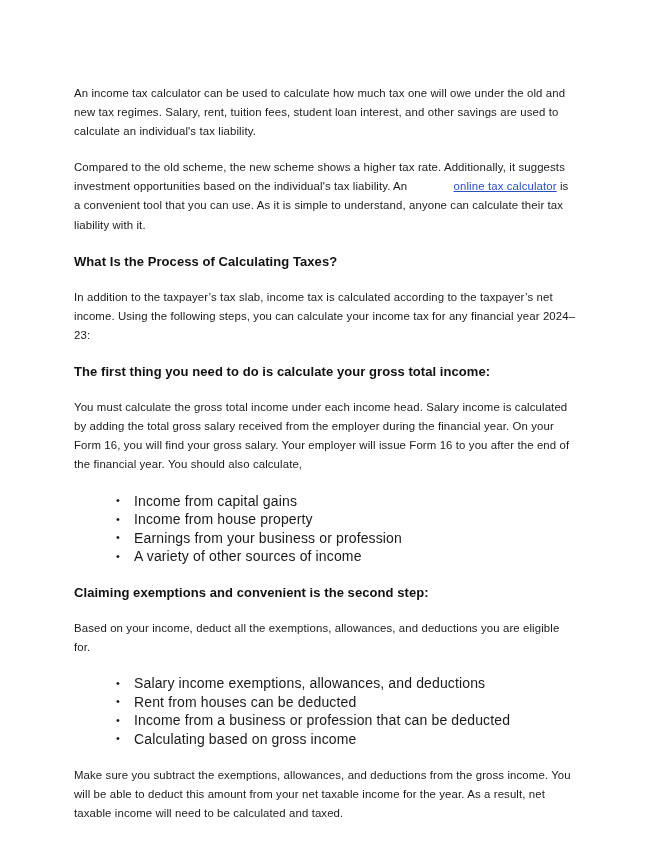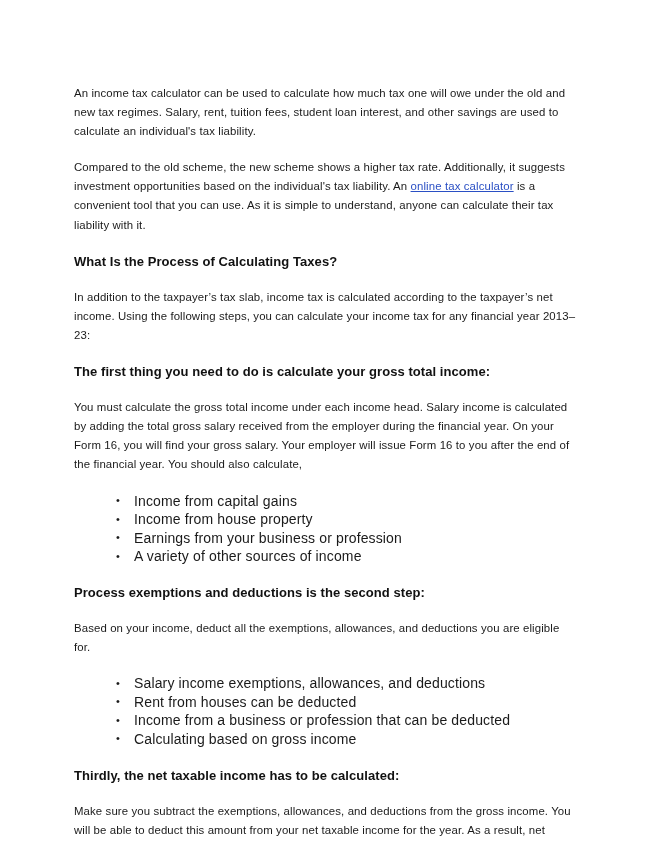--- a/index.html
+++ b/index.html
@@ -57,43 +57,43 @@
     content: "\2022";
     position: absolute;
     left: 0;
     top: -0.5px;
     font-size: 11px;
     color: #1a1a1a;
   }
   a.inline-link {
     color: #2a4fc4;
     text-decoration: underline;
+    margin-left: 43px;
   }
 </style>
 </head>
 <body>
 
 <div id="document-page">
   <div class="doc-body">
       <p class="para">An income tax calculator can be used to calculate how much tax one will owe under the old and new tax regimes. Salary, rent, tuition fees, student loan interest, and other savings are used to calculate an individual's tax liability.</p>
       <p class="para"><span>Compared to the old scheme, the new scheme shows a higher tax rate. Additionally, it suggests investment opportunities based on the individual's tax liability. An </span><a class="inline-link" href="#">online tax calculator</a><span> is a convenient tool that you can use. As it is simple to understand, anyone can calculate their tax liability with it.</span></p>
       <h3 class="heading">What Is the Process of Calculating Taxes?</h3>
-      <p class="para">In addition to the taxpayer’s tax slab, income tax is calculated according to the taxpayer’s net income. Using the following steps, you can calculate your income tax for any financial year 2013–23:</p>
+      <p class="para">In addition to the taxpayer’s tax slab, income tax is calculated according to the taxpayer’s net income. Using the following steps, you can calculate your income tax for any financial year 2024–23:</p>
       <h3 class="heading">The first thing you need to do is calculate your gross total income:</h3>
       <p class="para">You must calculate the gross total income under each income head. Salary income is calculated by adding the total gross salary received from the employer during the financial year. On your Form 16, you will find your gross salary. Your employer will issue Form 16 to you after the end of the financial year. You should also calculate,</p>
       <ul class="bullet-list">
         <li>Income from capital gains</li>
         <li>Income from house property</li>
         <li>Earnings from your business or profession</li>
         <li>A variety of other sources of income</li>
       </ul>
-      <h3 class="heading">Process exemptions and deductions is the second step:</h3>
+      <h3 class="heading">Claiming exemptions and convenient is the second step:</h3>
       <p class="para">Based on your income, deduct all the exemptions, allowances, and deductions you are eligible for.</p>
       <ul class="bullet-list">
         <li>Salary income exemptions, allowances, and deductions</li>
         <li>Rent from houses can be deducted</li>
         <li>Income from a business or profession that can be deducted</li>
         <li>Calculating based on gross income</li>
       </ul>
-      <h3 class="heading">Thirdly, the net taxable income has to be calculated:</h3>
       <p class="para">Make sure you subtract the exemptions, allowances, and deductions from the gross income. You will be able to deduct this amount from your net taxable income for the year. As a result, net taxable income will need to be calculated and taxed.</p>
     </div>
 </div>
 
 </body></html>

